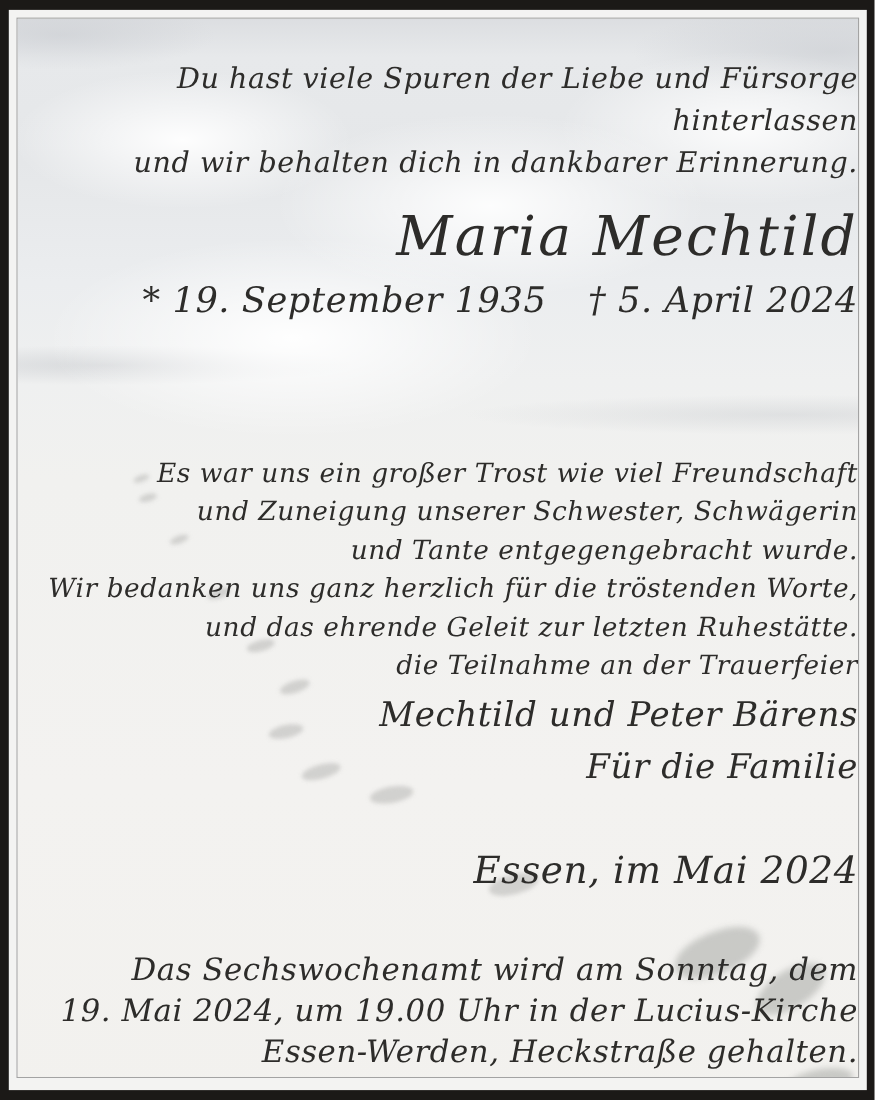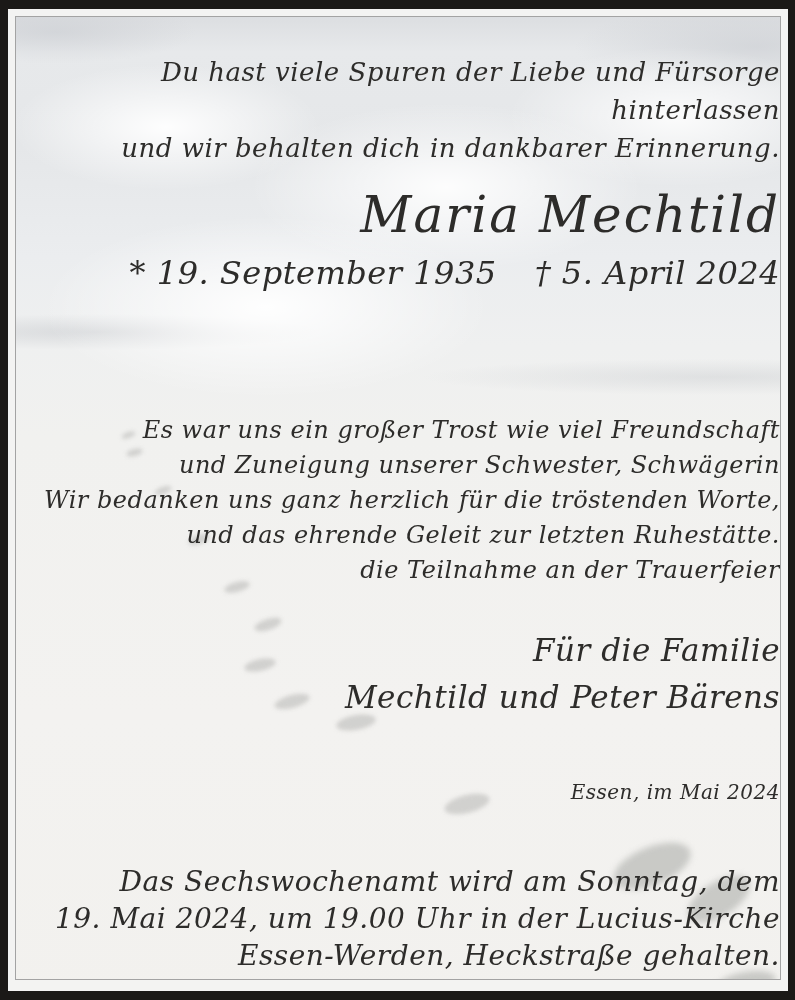--- a/index.html
+++ b/index.html
@@ -50,21 +50,21 @@
     font-style: italic;
     letter-spacing: 0.5px;
     text-align: right;
   }
   .epigraph   { top: 36px;  font-size: 26px; line-height: 38px; }
   .name       { top: 168px; font-size: 50px; line-height: 60px; letter-spacing: 2px; }
   .dates      { top: 238px; font-size: 32px; line-height: 36px; }
   .dates .death-part { margin-left: 38px; }
   .thanks     { top: 348px; font-size: 24px; line-height: 35px; margin-top: 48px; }
   .closing    { top: 610px; font-size: 31px; line-height: 47px; }
-  .place-date { top: 758px; font-size: 20px; line-height: 34px; }
+  .place-date { top: 758px; font-size: 34px; line-height: 34px; }
   .service    { top: 846px; font-size: 28px; line-height: 37px; }
 </style>
 </head>
 <body>
 
 <div class="card-outer">
   <div class="card-mat">
     <div class="card-frame">
 
       <div class="backdrop"></div>
@@ -94,28 +94,29 @@
 
         <div class="line name">Maria Mechtild</div>
 
         <div class="line dates">
           <span>* 19. September 1935</span><span class="death-part">† 5. April 2024</span>
         </div>
 
         <div class="block thanks">
           <div>Es war uns ein großer Trost wie viel Freundschaft</div>
           <div>und Zuneigung unserer Schwester, Schwägerin</div>
+          <div>und Tante entgegengebracht wurde.</div>
           <div>Wir bedanken uns ganz herzlich für die tröstenden Worte,</div>
           <div>und das ehrende Geleit zur letzten Ruhestätte.</div>
           <div>die Teilnahme an der Trauerfeier</div>
         </div>
 
         <div class="block closing">
+          <div>Mechtild und Peter Bärens</div>
           <div>Für die Familie</div>
-          <div>Mechtild und Peter Bärens</div>
         </div>
 
         <div class="line place-date">Essen, im Mai 2024</div>
 
         <div class="block service">
           <div>Das Sechswochenamt wird am Sonntag, dem</div>
           <div>19. Mai 2024, um 19.00 Uhr in der Lucius-Kirche</div>
           <div>Essen-Werden, Heckstraße gehalten.</div>
         </div>
 

